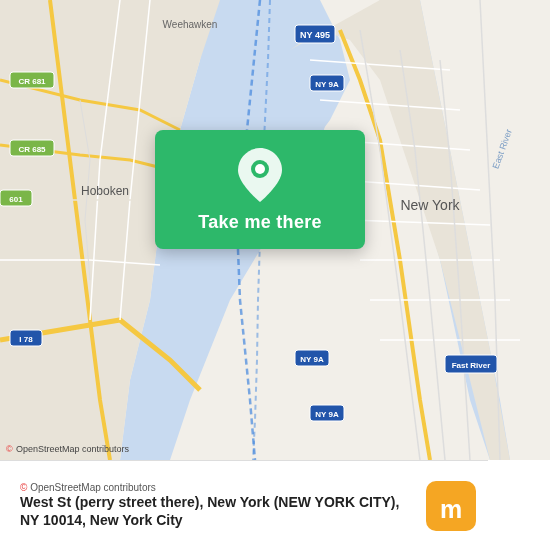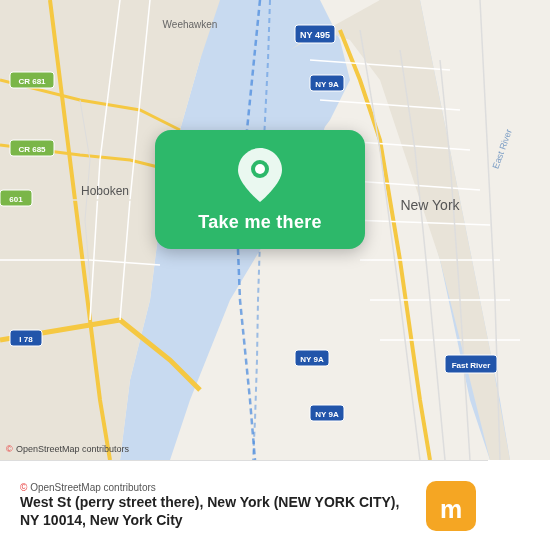--- a/index.html
+++ b/index.html
@@ -27,21 +27,21 @@
       top: 0; left: 0;
     }
 
     
     #take-me-there-card {
       position: absolute;
       top: 130px;
       left: 155px;
       width: 210px;
       background-color: #2db86a;
-      border-radius: 16px;
+      border-radius: 8px;
       display: flex;
       flex-direction: column;
       align-items: center;
       padding: 18px 20px 16px;
       box-shadow: 0 4px 16px rgba(0,0,0,0.25);
       cursor: pointer;
     }
 
     #location-pin-icon {
       width: 44px;

